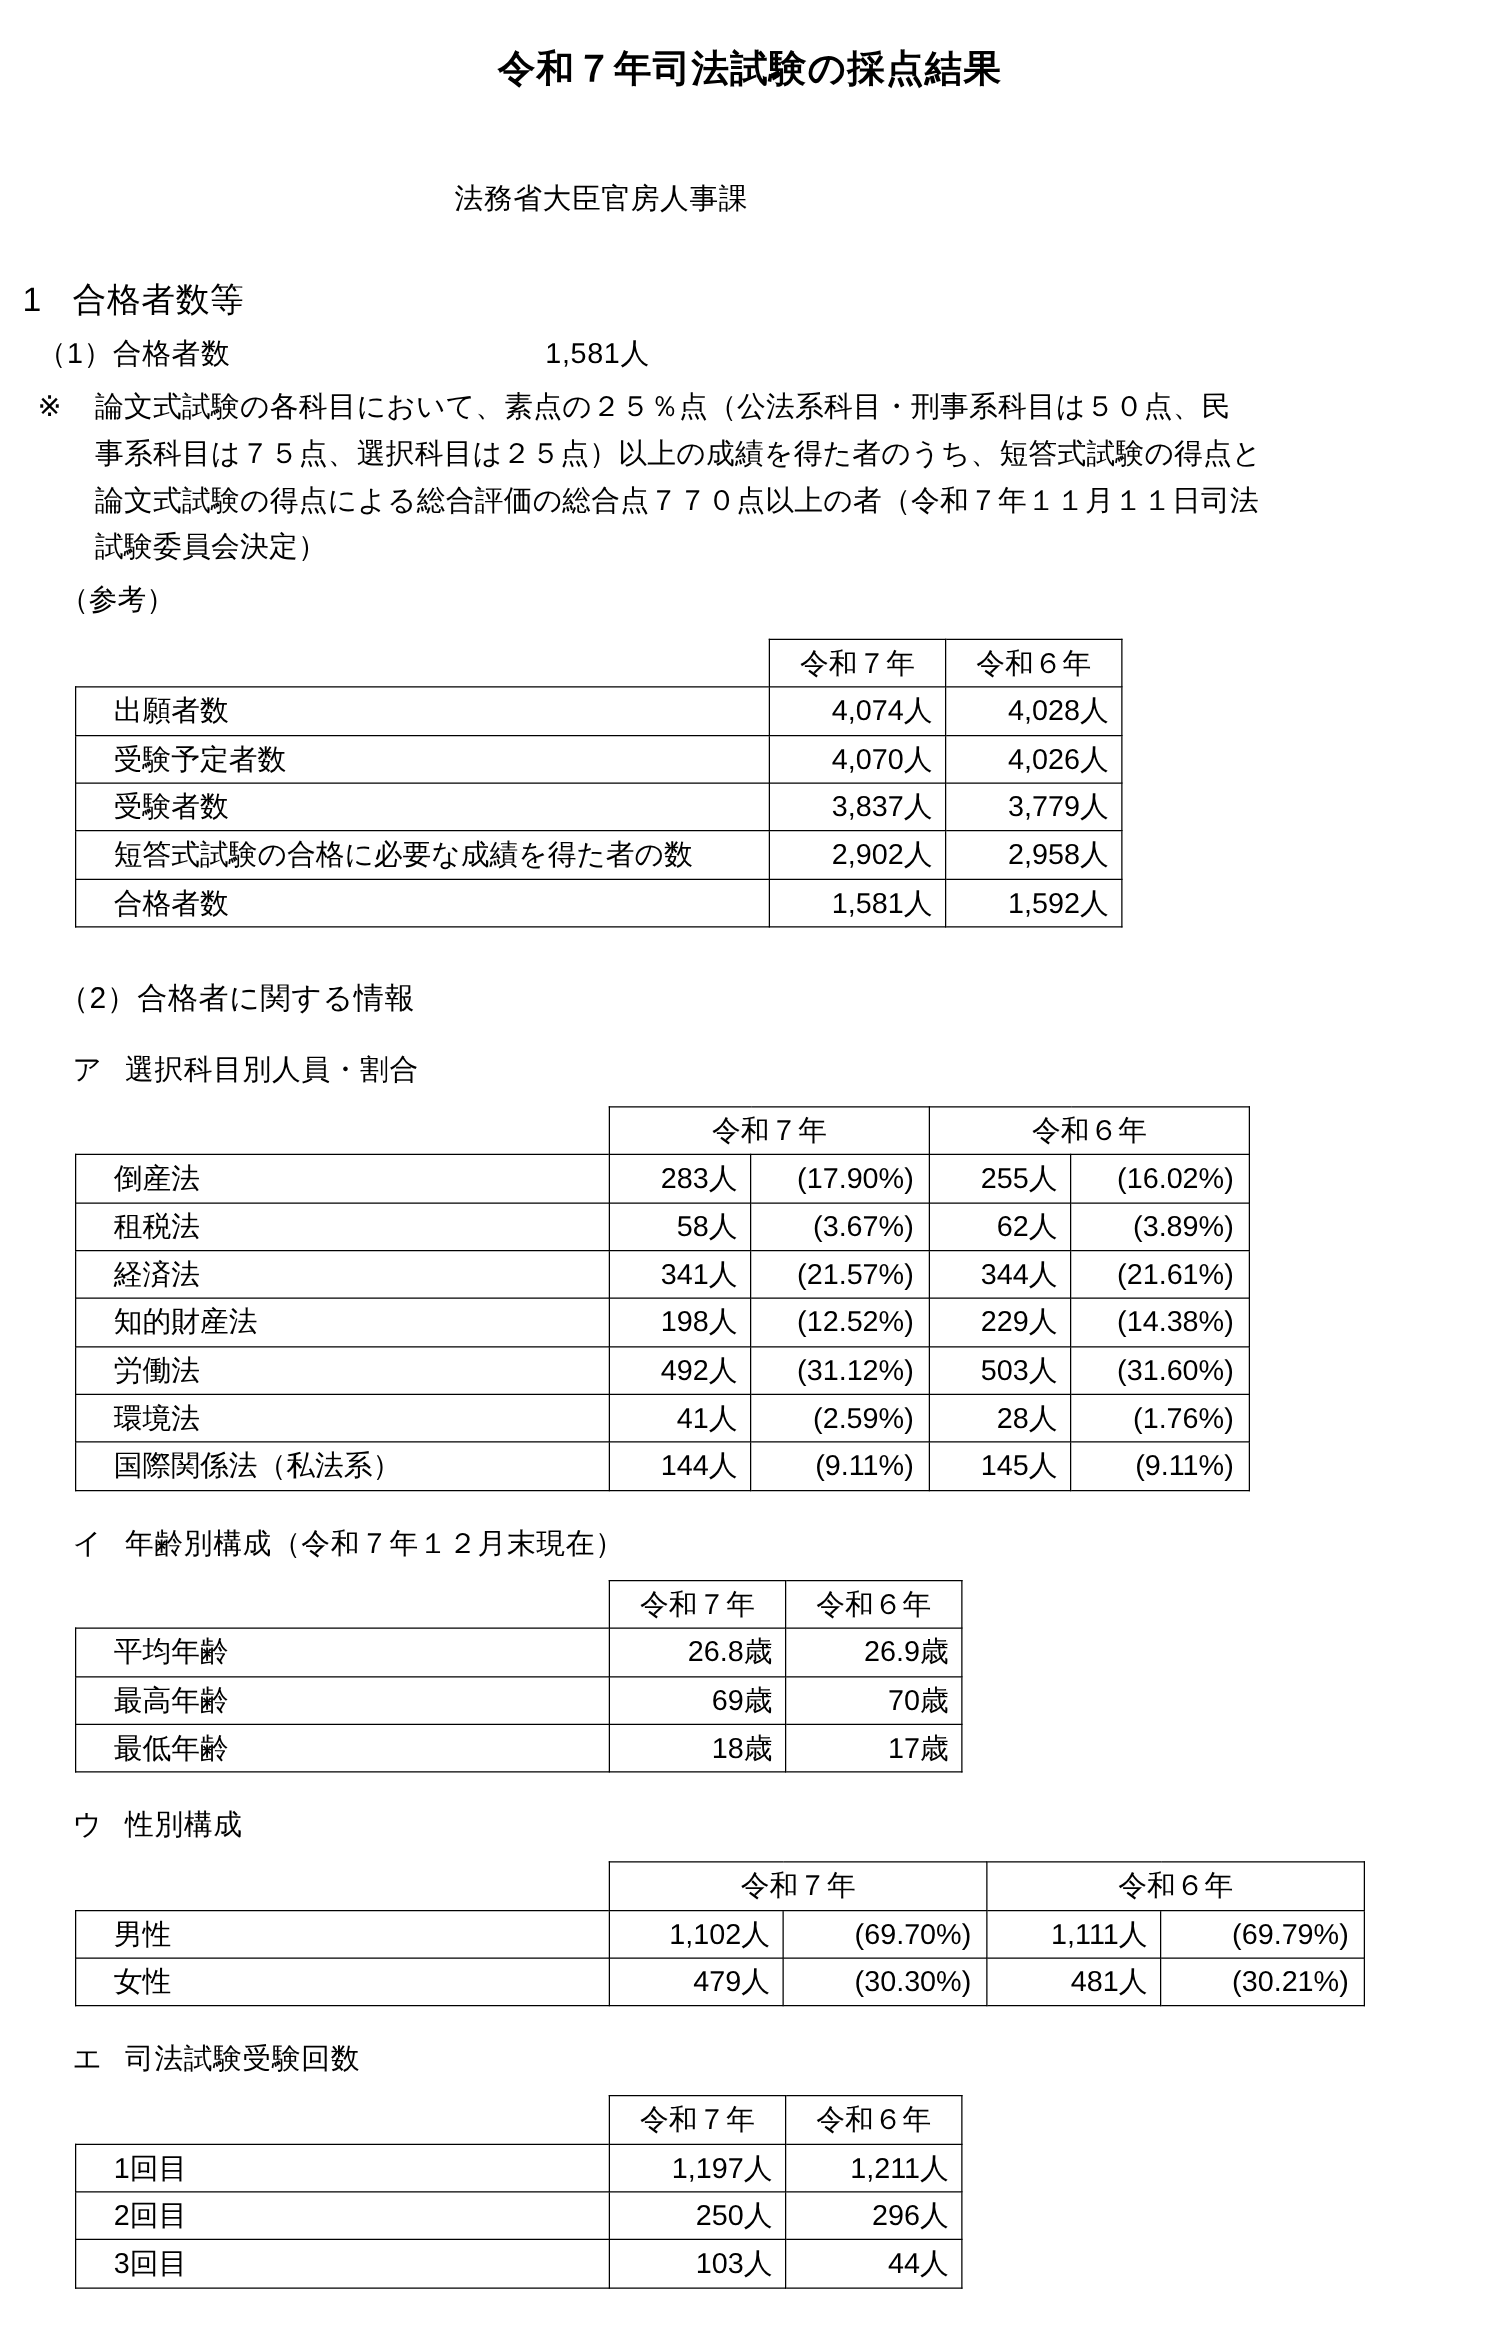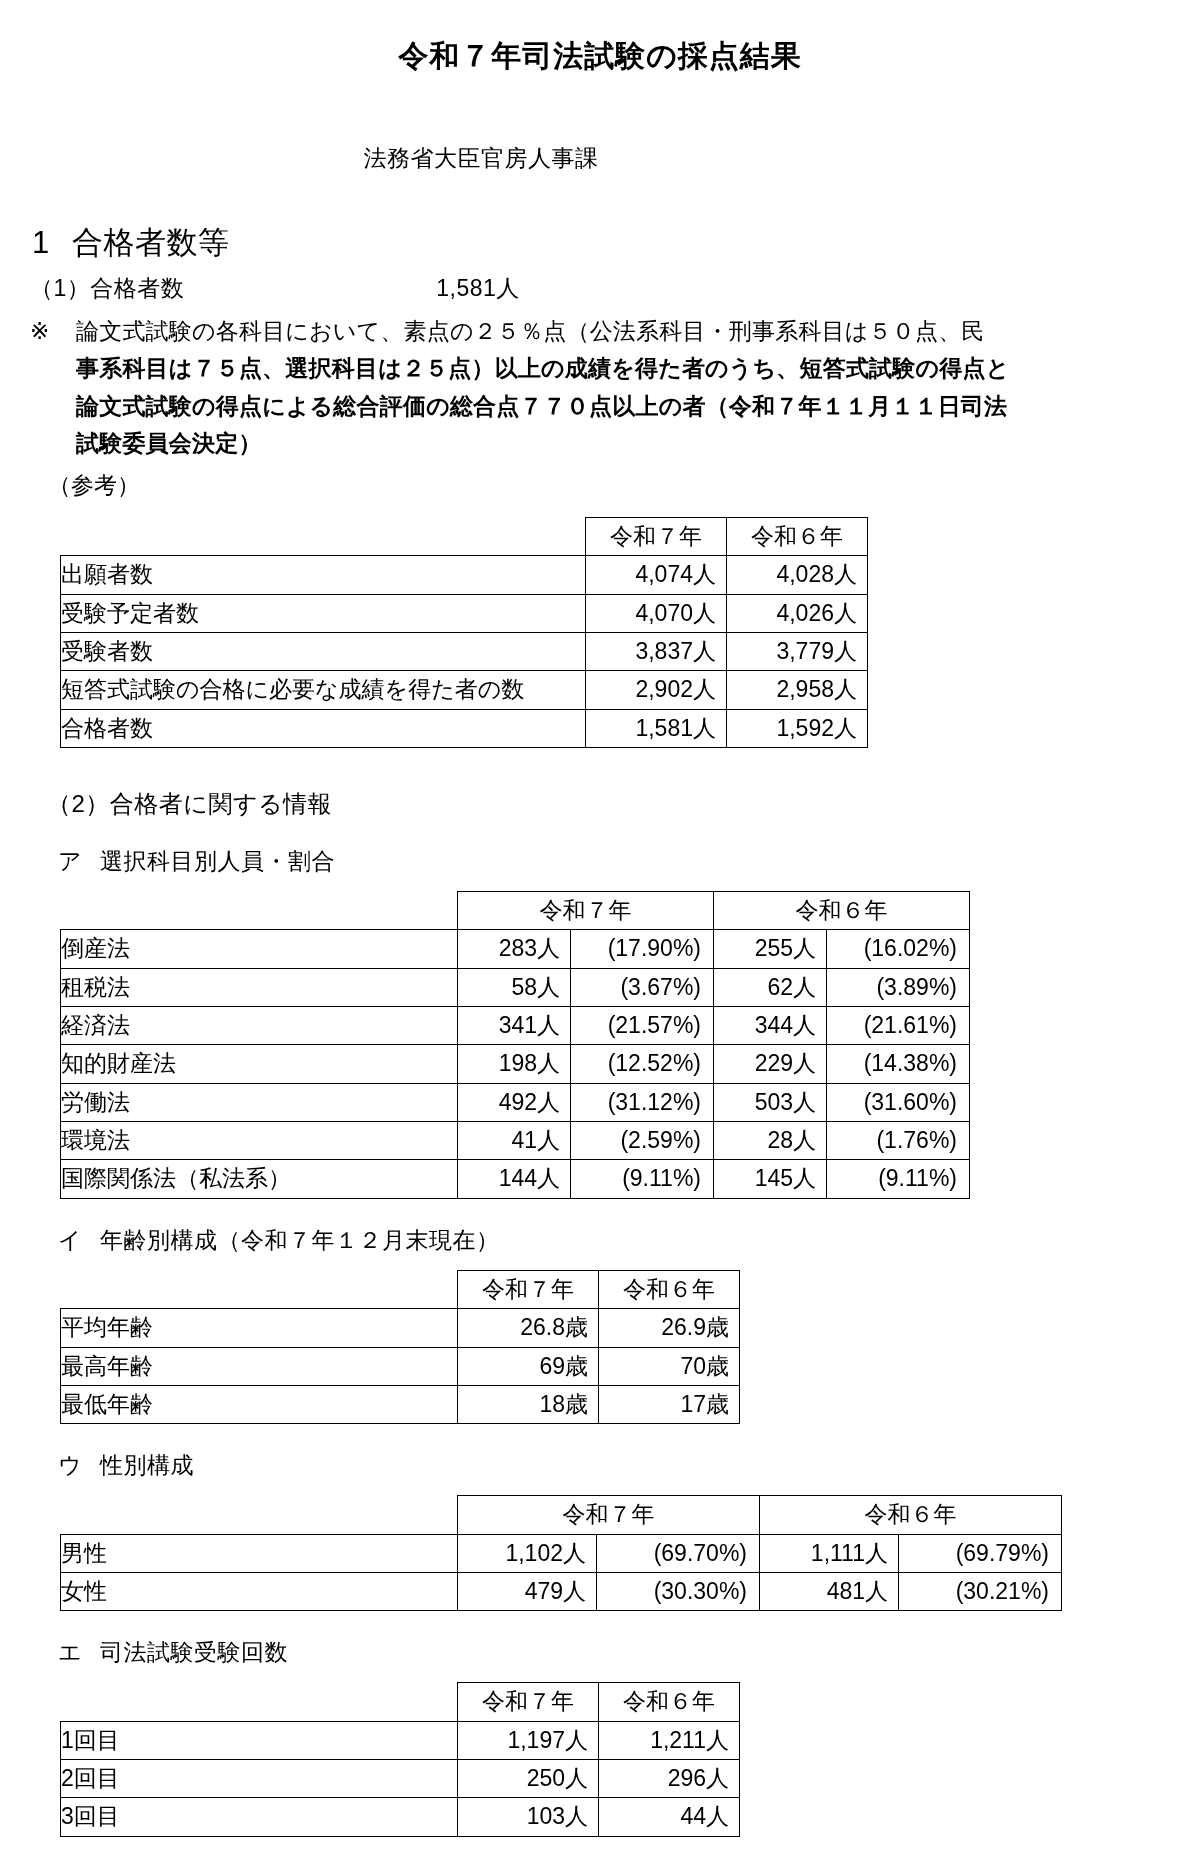--- a/index.html
+++ b/index.html
@@ -35,25 +35,24 @@
   
   .issuer {
     text-align: center;
     font-size: 23px;
     margin-top: 68px;
     padding-right: 238px;
     letter-spacing: 0.5px;
   }
   
   .sec-h1 {
-    font-size: 31px;
+    font-size: 27px;
     margin-top: 48px;
     padding-left: 18px;
     letter-spacing: 0.5px;
-    margin-left: 14px;
   }
   .sec-h1 .num { display: inline-block; width: 40px; }
   .sub-line {
     font-size: 23px;
     margin-top: 9px;
     padding-left: 30px;
     letter-spacing: 0.5px;
   }
   .sub-line .lbl { display: inline-block; text-align: right; }
   .count-val {
@@ -67,21 +66,20 @@
     padding-right: 20px;
     letter-spacing: 0.2px;
     line-height: 1.62;
   }
   .note-block .note-mark {
     display: inline-block;
     width: 46px;
   }
   .note-ind {
     padding-left: 46px;
-    font-weight: bold;
   }
   .sanko {
     font-size: 23px;
     margin-top: 8px;
     padding-left: 48px;
   }
   .sec-h2 {
     font-size: 24px;
     margin-top: 40px;
     padding-left: 47px;
@@ -108,21 +106,21 @@
     white-space: nowrap;
   }
   .blank-corner {
     border: none !important;
   }
   .hdr {
     text-align: center;
   }
   .rowlab {
     text-align: left;
-    padding-left: 0;
+    padding-left: 30px;
   }
   .numcell {
     text-align: right;
     padding-right: 10px;
   }
   .pctcell {
     text-align: right;
     padding-right: 12px;
     margin-top: 10px;
   }

